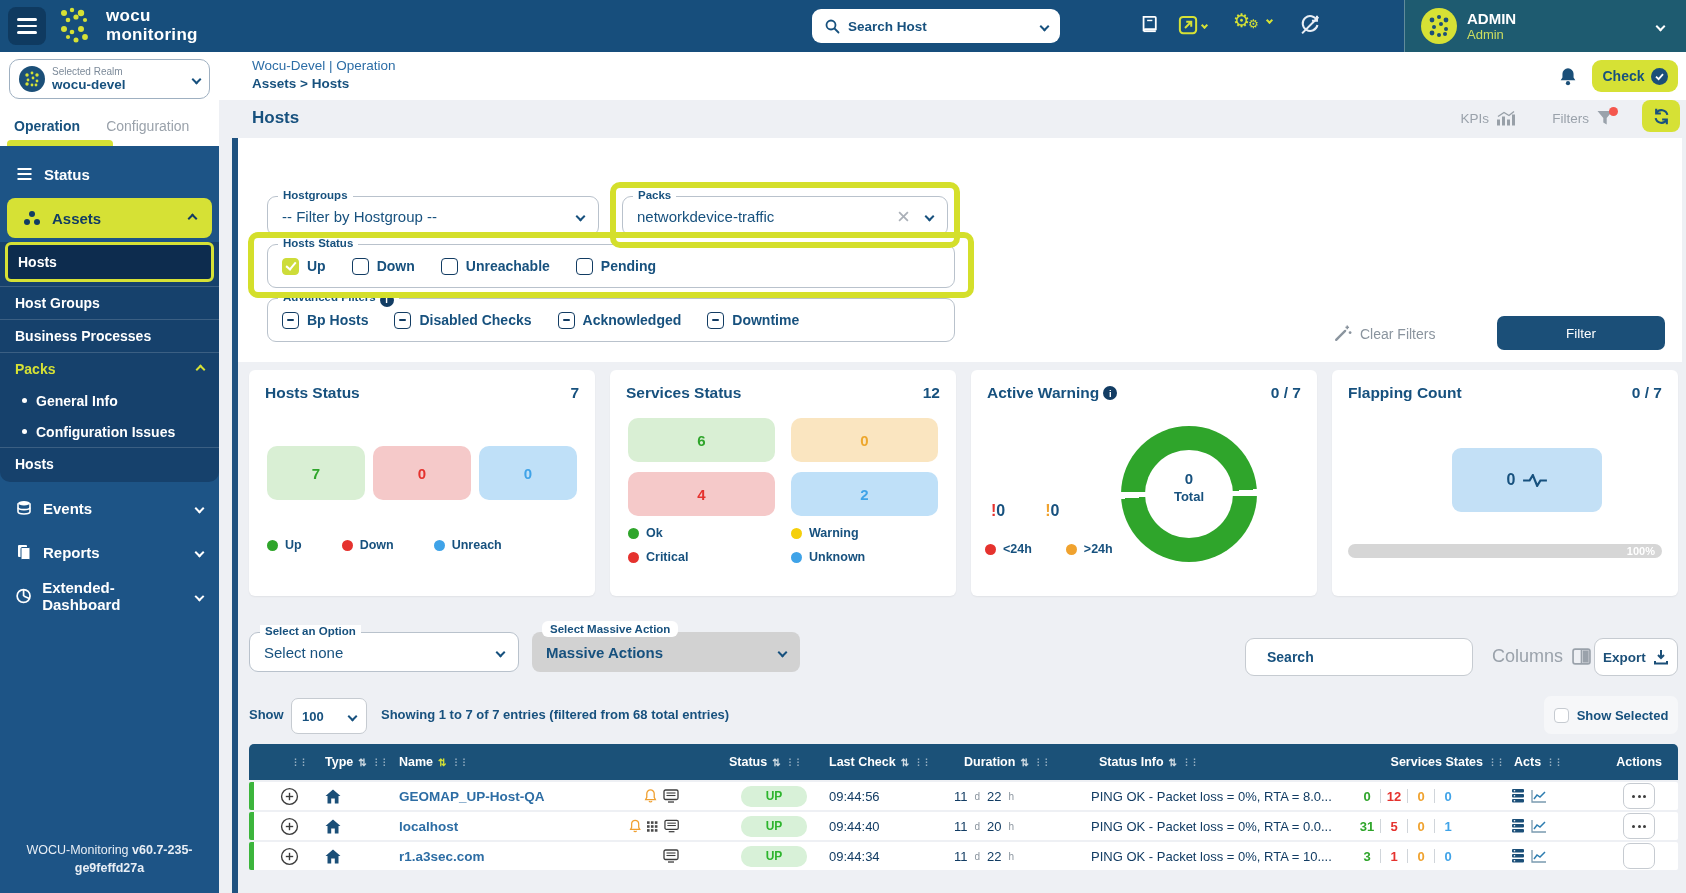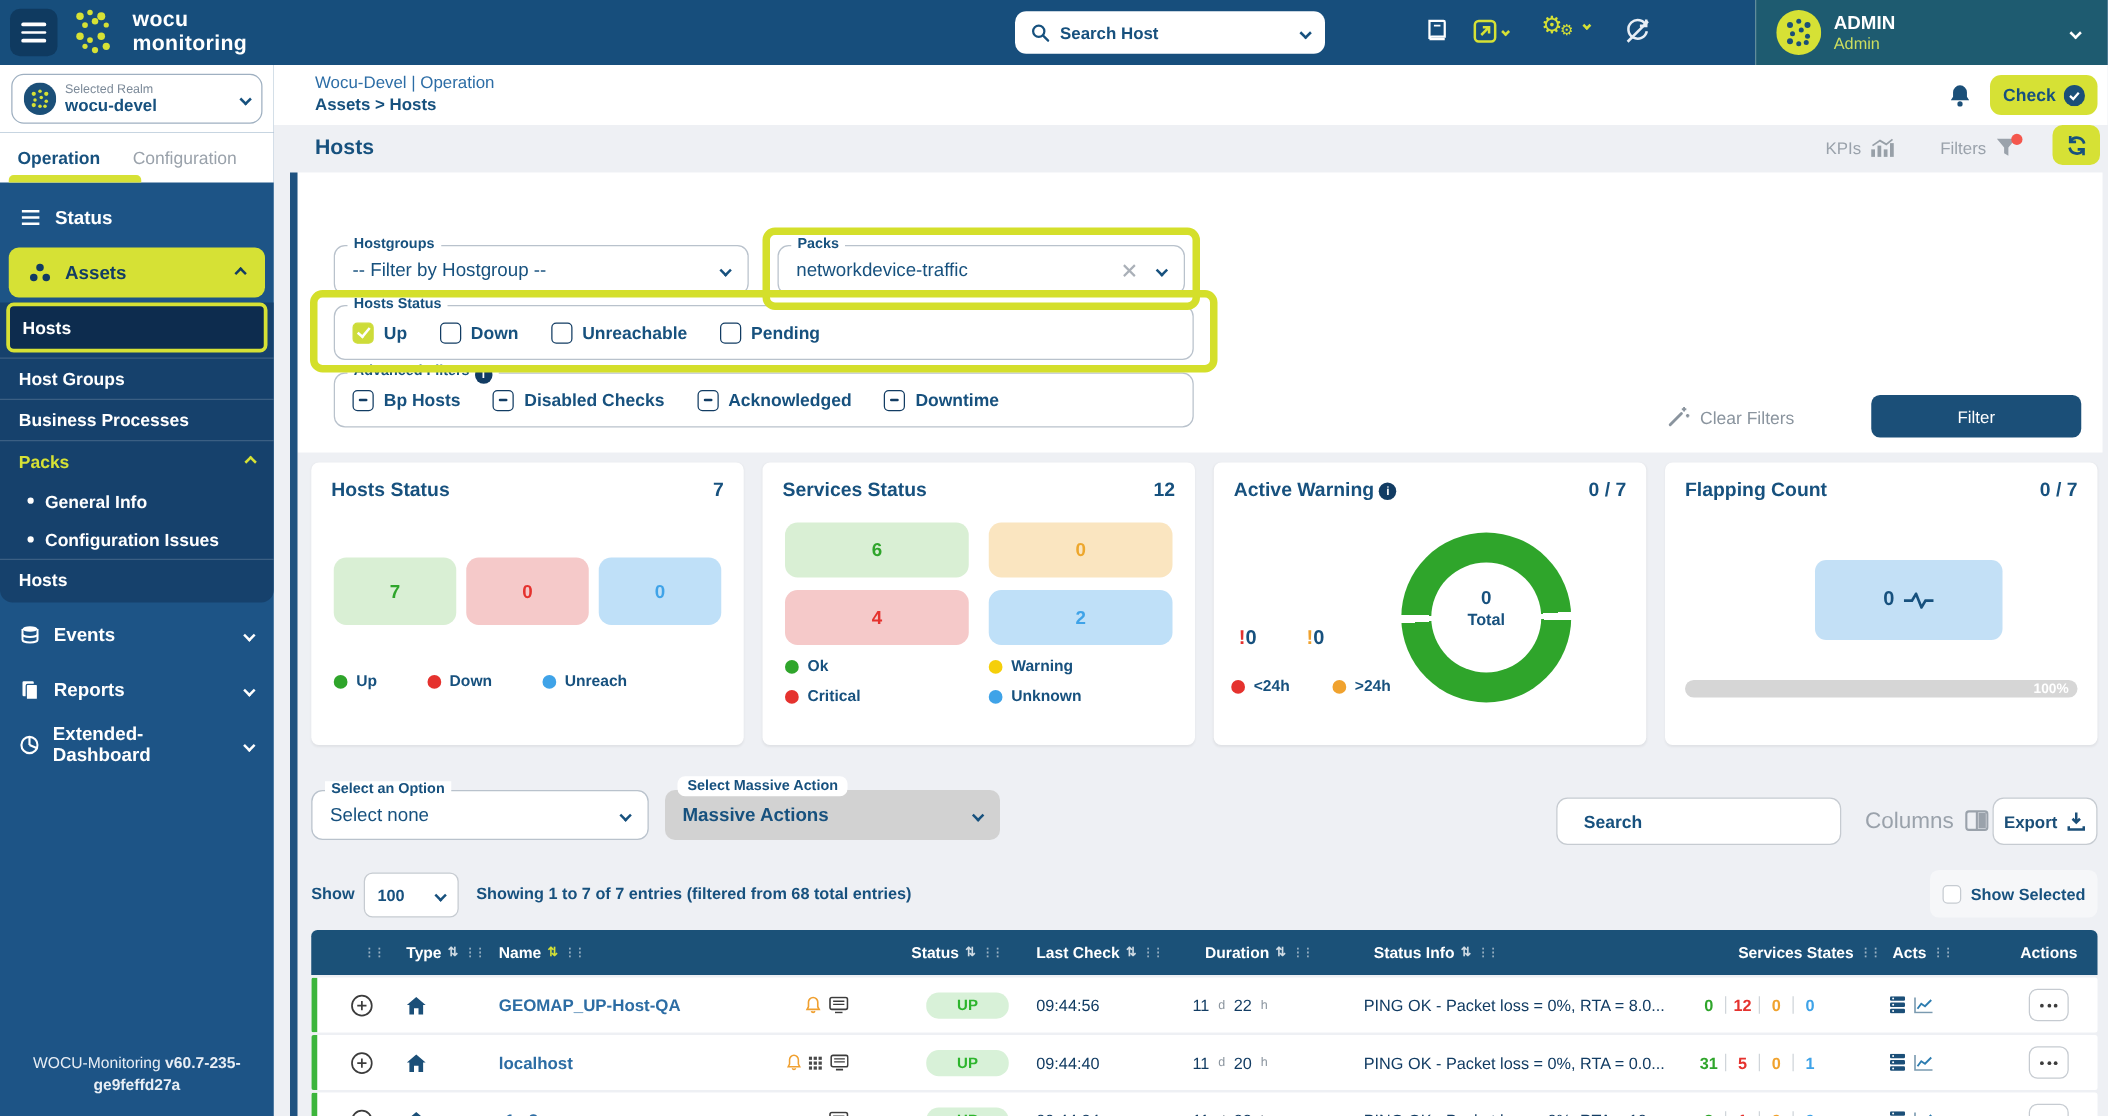--- a/index.html
+++ b/index.html
@@ -132,21 +132,21 @@
   .cb.lite { border-color:#c6cbd1; width:15px; height:15px; }
 
   
   .tablewrap { position:absolute; top:692px; left:30px; width:1429px; }
   .trow { display:grid; grid-template-columns:66px 74px 230px 100px 100px 135px 135px 265px 150px 65px 109px; align-items:center; }
   .thead { background:#1b5178; color:#fff; height:36px; border-radius:5px 5px 0 0; font-size:12.5px; font-weight:bold; }
   .hcell { display:flex; align-items:center; gap:5px; padding-left:10px; }
   .sort { font-size:10px; color:rgba(255,255,255,.8); }
   .sort.on { color:#d6e135; }
   .grip { font-size:9px; color:rgba(255,255,255,.55); letter-spacing:-1px; }
-  .drow { background:#fff; height:44px; margin-top:2px; border-left:5px solid #3cb53c; border-radius:2px; font-size:13px; color:#123c63; grid-template-columns:61px 74px 230px 100px 100px 135px 135px 265px 150px 65px 109px; }
+  .drow { background:#fff; height:28px; margin-top:2px; border-left:5px solid #3cb53c; border-radius:2px; font-size:13px; color:#123c63; grid-template-columns:61px 74px 230px 100px 100px 135px 135px 265px 150px 65px 109px; }
   .dcell { display:flex; align-items:center; padding-left:10px; gap:5px; }
   .host-name { font-weight:bold; color:#2d6da4; font-size:13.5px; cursor:pointer; }
   .up-pill { width:66px; height:21px; background:#d8f1d8; color:#2db52d; font-size:12px; font-weight:bold; border-radius:10px; display:flex; align-items:center; justify-content:center; margin:0 auto; }
   .unit { font-size:10px; color:#8a949e; margin:0 2px; }
   .sstates { display:flex; align-items:center; gap:0; font-weight:bold; font-size:13px; }
   .sstates span.v { min-width:26px; text-align:center; }
   .sep { width:1px; height:14px; background:#d0d5da; }
   .ok{color:#2fa52b}.cr{color:#e5322e}.wa{color:#f0a22e}.un{color:#3fa3e8}
   .dots-btn { width:32px; height:26px; border:1px solid #c6cbd1; border-radius:7px; background:#fff; display:flex; align-items:center; justify-content:center; gap:2.5px; cursor:pointer; margin-left:44px; }
   .dots-btn i { width:3px; height:3px; border-radius:50%; background:#3c3c3c; }

